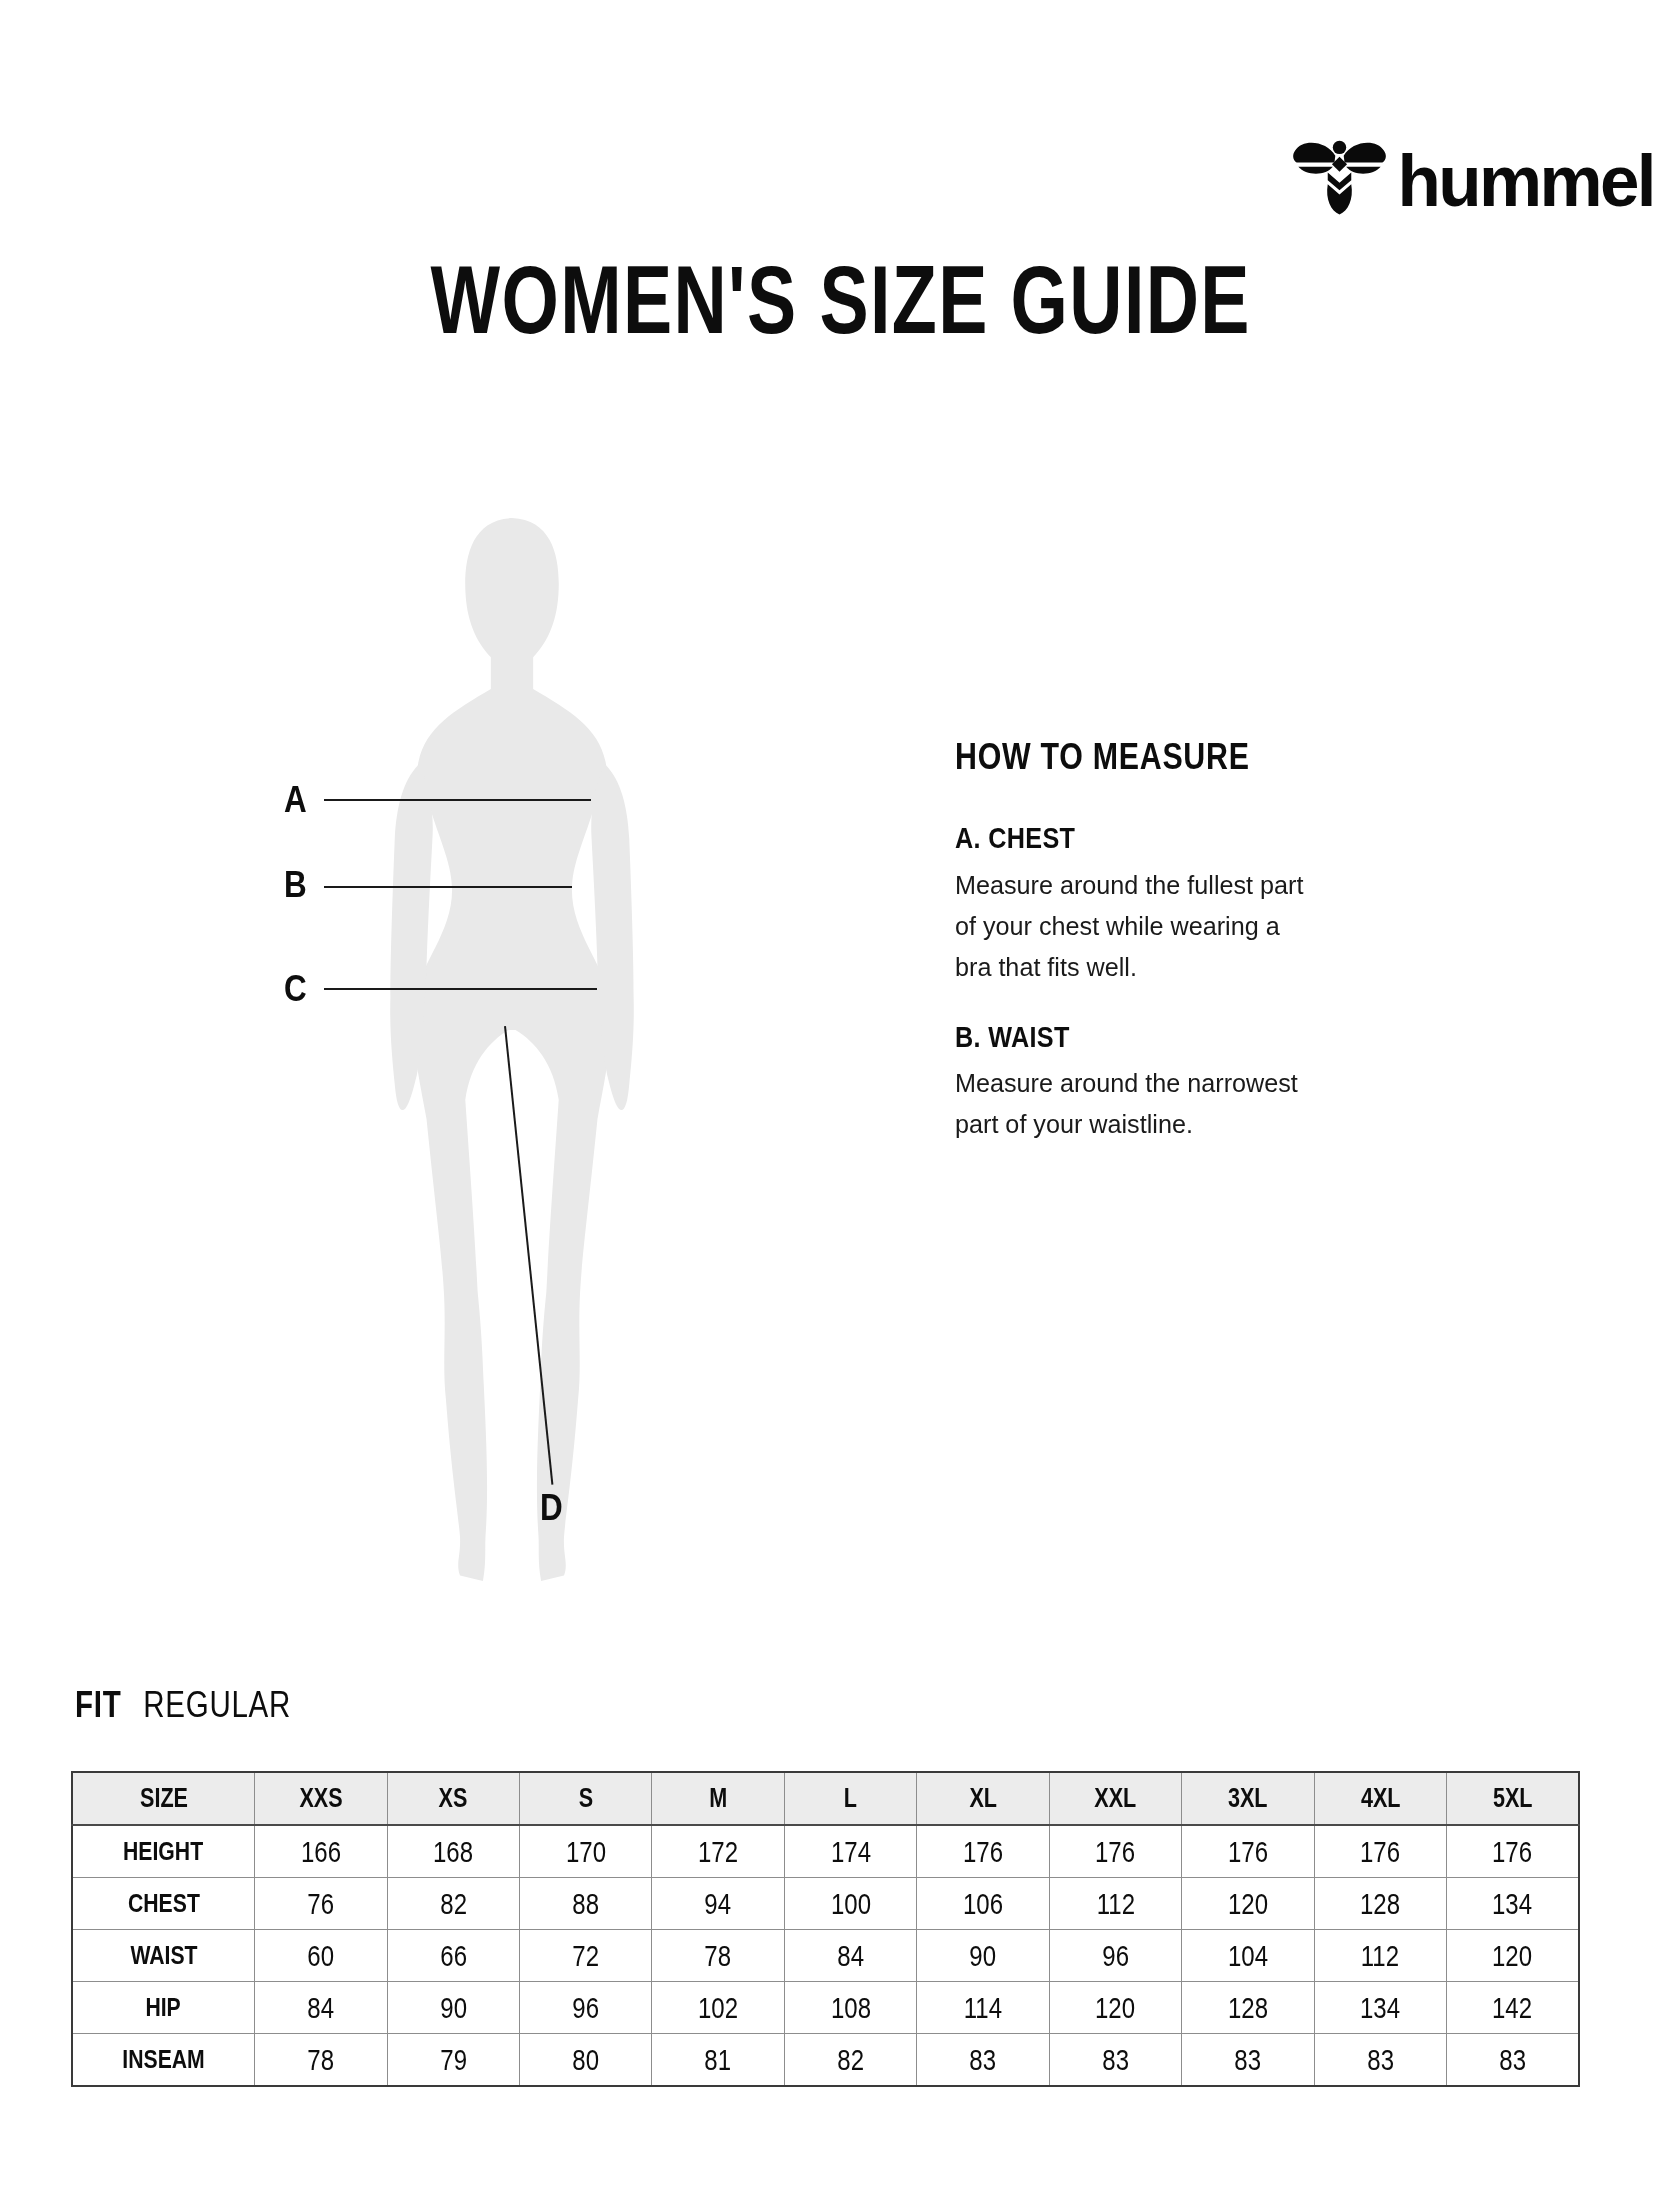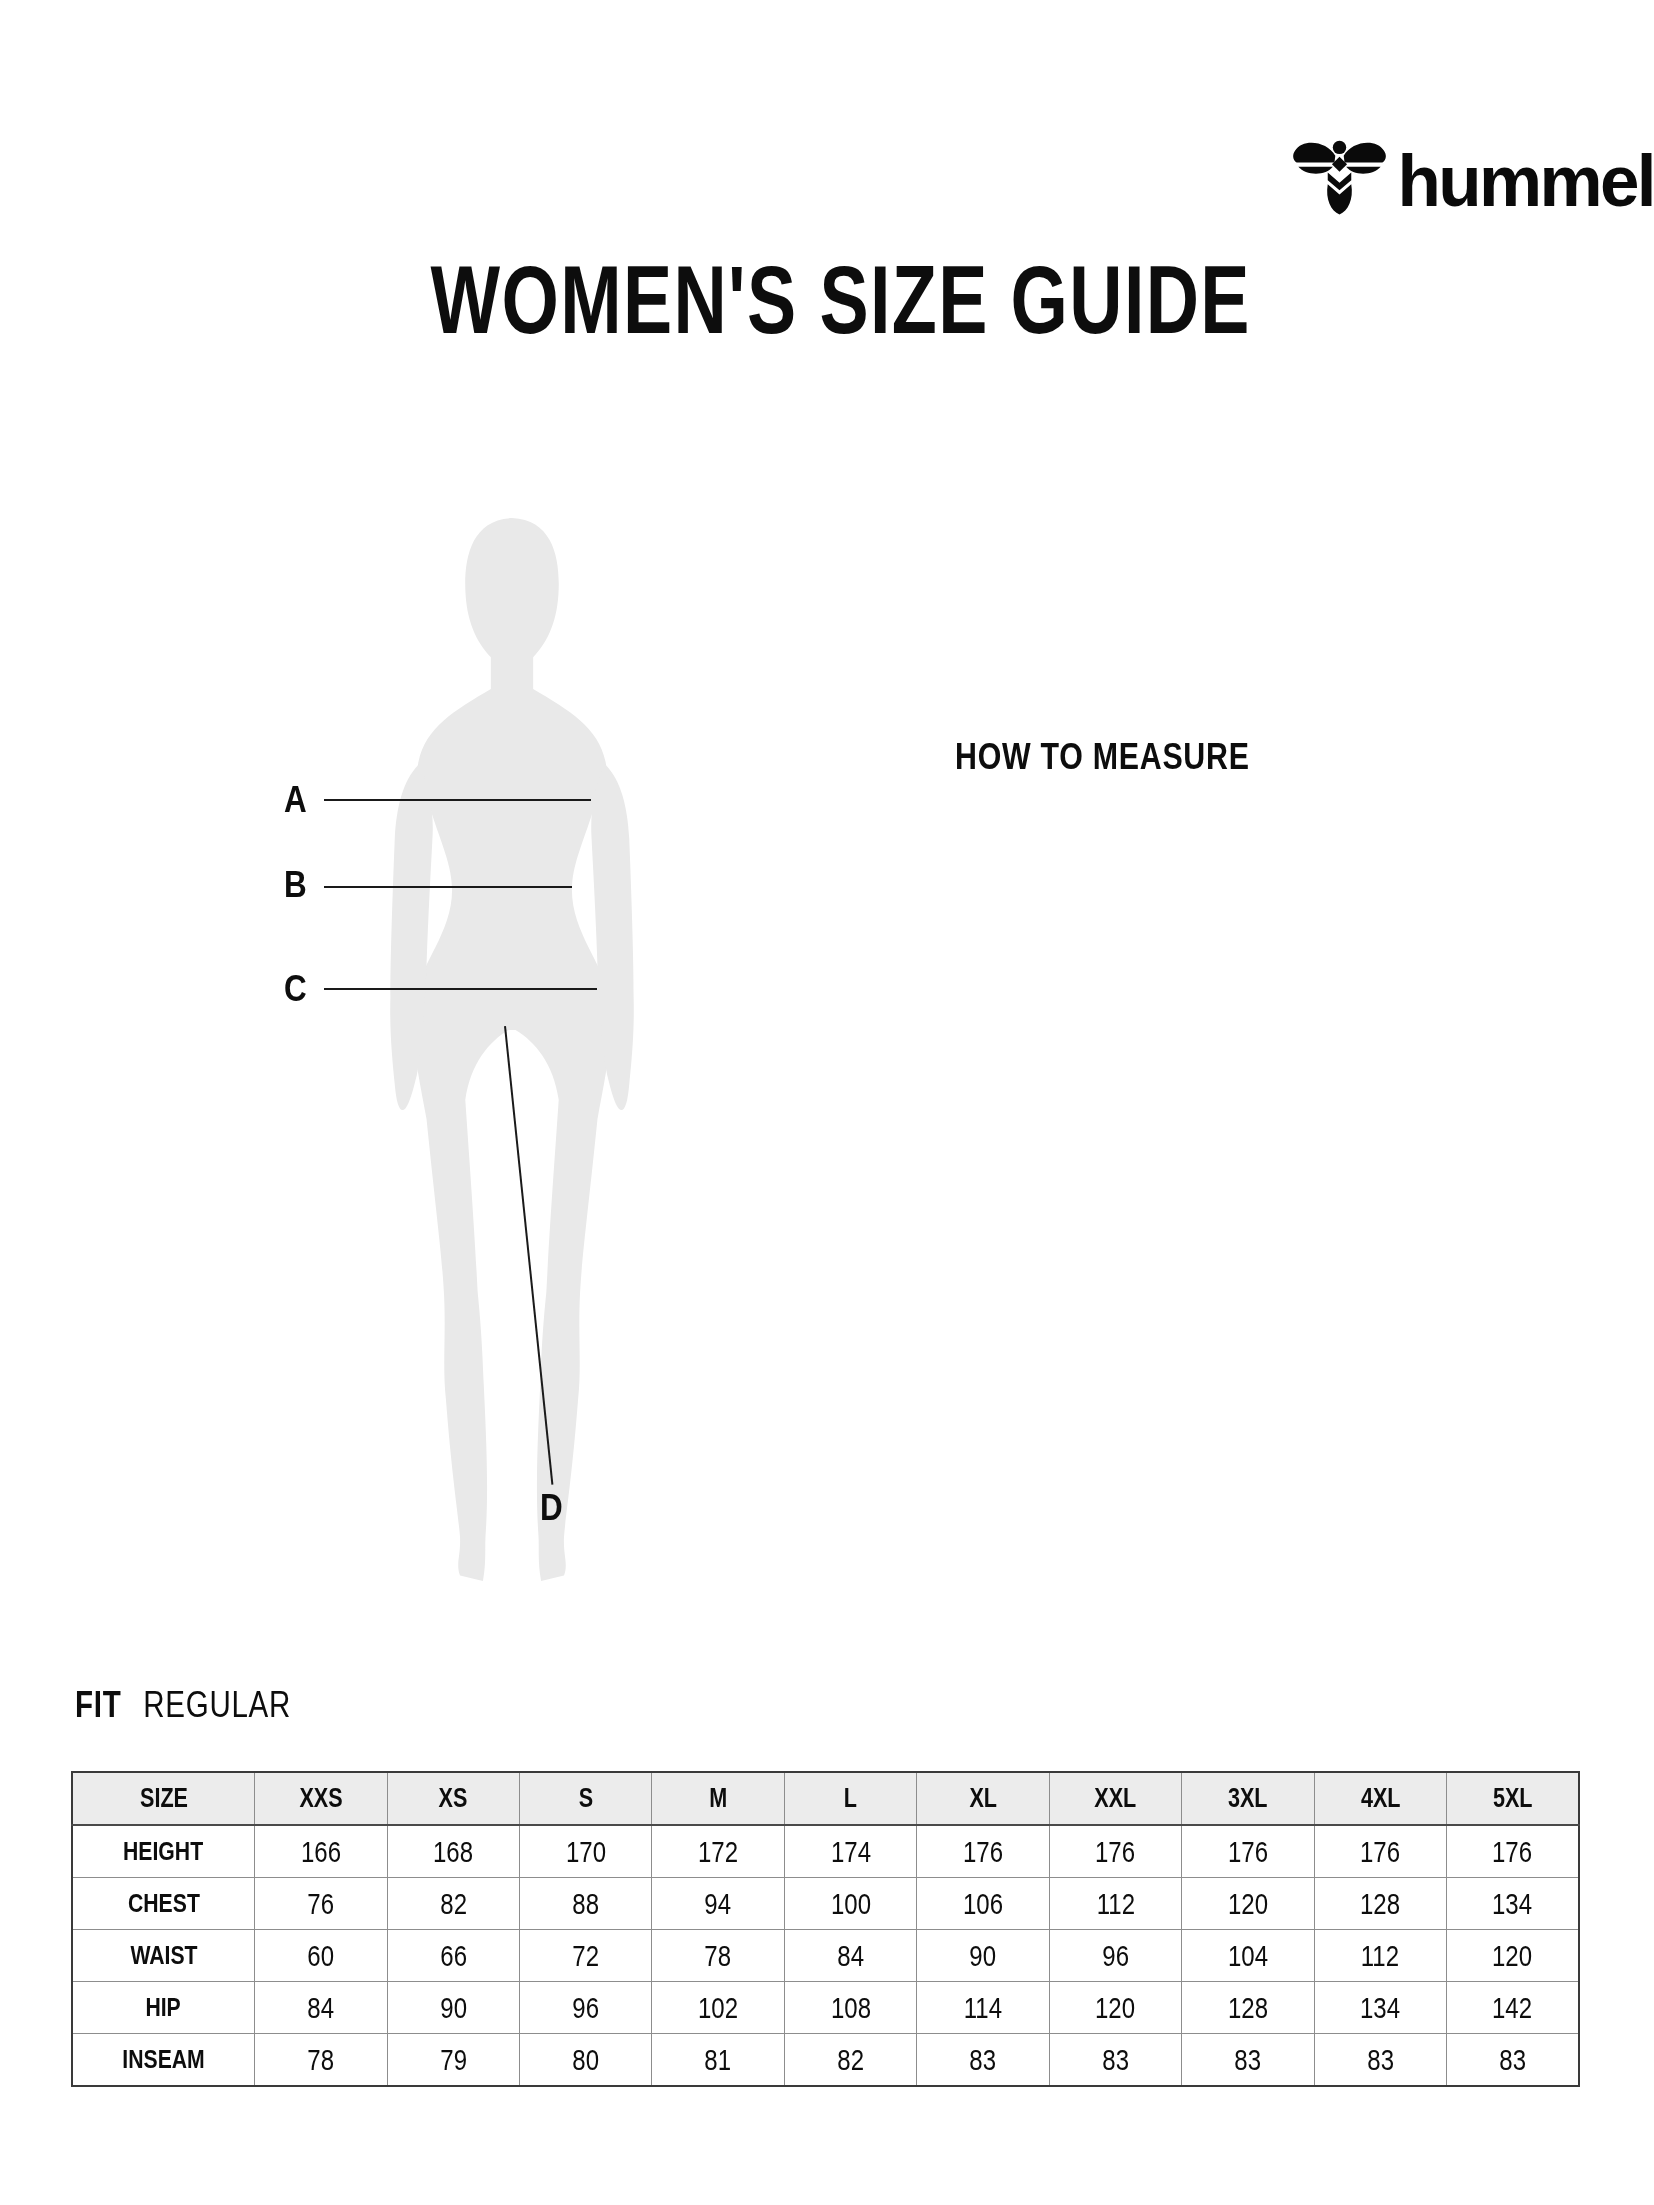--- a/index.html
+++ b/index.html
@@ -145,21 +145,32 @@
 
   <div class="mlabel" style="left:284px;top:970px;">C</div>
   <div class="mline" style="left:324px;top:988px;width:273px;"></div>
 
   <div class="mline-d" style="left:506px;top:1026px;"></div>
   <div class="mlabel" style="left:540px;top:1489px;">D</div>
 
   <div class="measure-col">
     <h2 class="htm-heading">HOW TO MEASURE</h2>
 
-
+    <div class="m-section">
+      <h3>A. CHEST</h3>
+      <p>Measure around the fullest part
+of your chest while wearing a
+bra that fits well.</p>
+    </div>
+
+    <div class="m-section">
+      <h3>B. WAIST</h3>
+      <p>Measure around the narrowest
+part of your waistline.</p>
+    </div>
 
 
   </div>
 
   <div class="fit">
     <span class="fit-label">FIT</span><span class="fit-value">REGULAR</span>
   </div>
 
   <table class="size-table">
     <colgroup id="size-colgroup">

